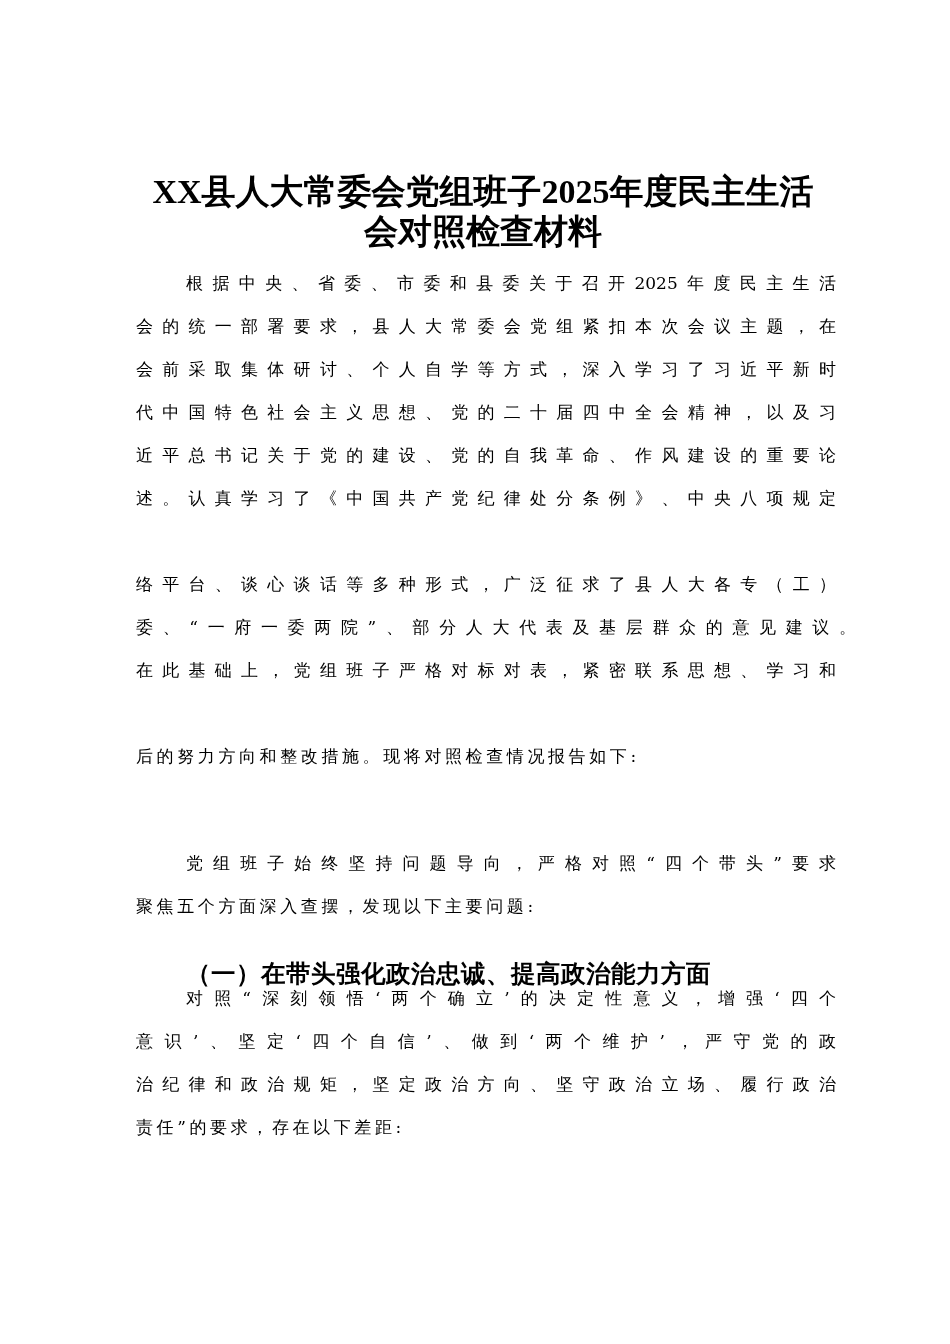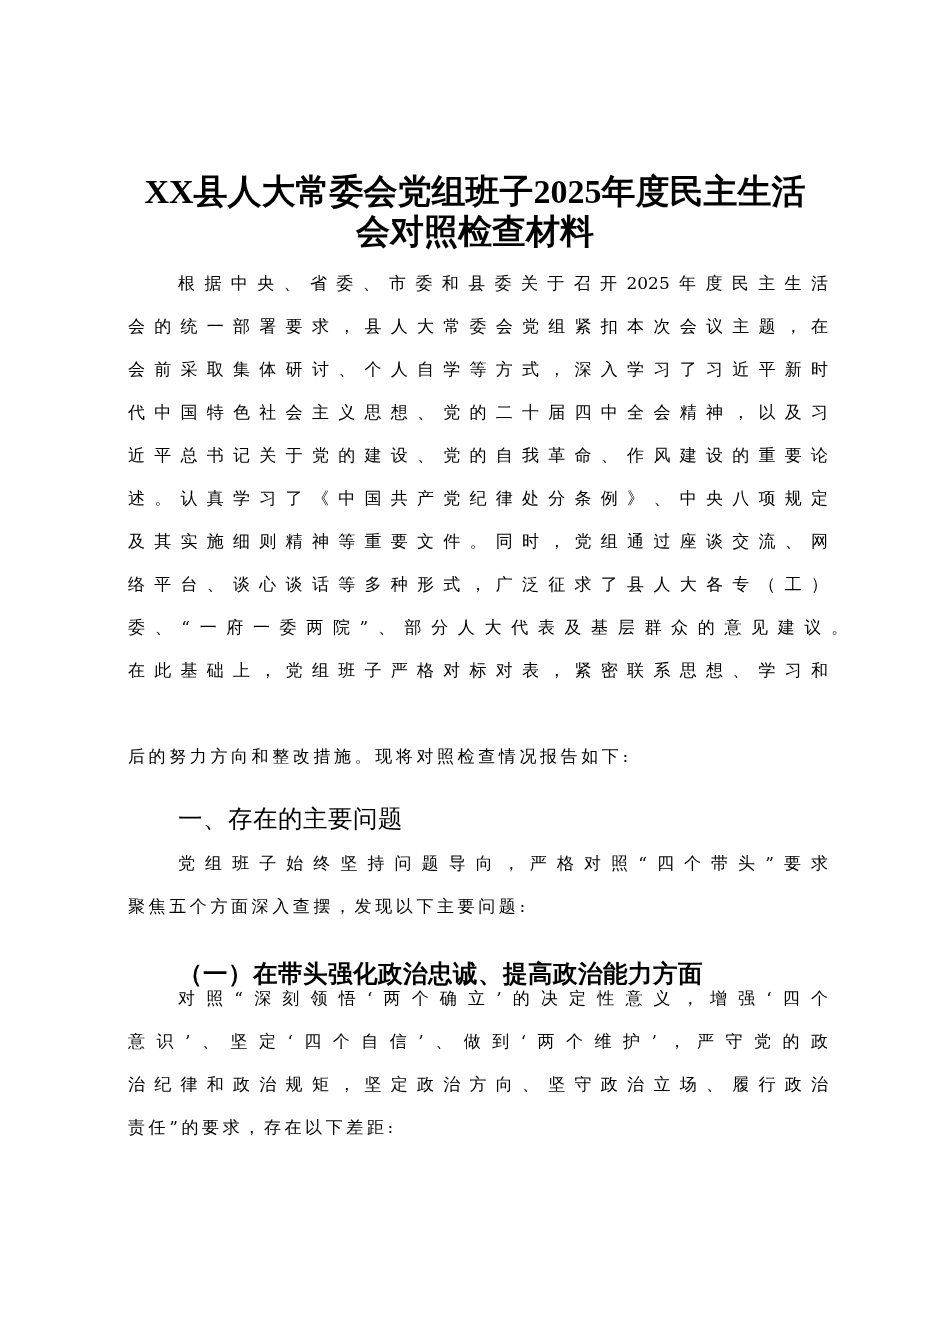--- a/index.html
+++ b/index.html
@@ -10,21 +10,21 @@
     body {
       width: 950px;
       height: 1344px;
       position: relative;
       overflow: hidden;
       color: #000000;
       font-family: "DejaVu Serif", "Liberation Serif", serif;
     }
     .page {
       position: absolute;
-      left: 0;
+      left: 8px;
       top: 0;
       width: 916px;
       height: 1344px;
       background: #ffffff;
     }
     .title {
       position: absolute;
       left: 110px;
       width: 730px;
       text-align: center;
@@ -82,27 +82,25 @@
 
   <div class="title title-line-1">XX县人大常委会党组班子2025年度民主生活</div>
   <div class="title title-line-2">会对照检查材料</div>
 
   <div class="line indent justify" style="top:268px">根据中央、省委、市委和县委关于召开2025年度民主生活</div>
   <div class="line justify" style="top:311px">会的统一部署要求，县人大常委会党组紧扣本次会议主题，在</div>
   <div class="line justify" style="top:354px">会前采取集体研讨、个人自学等方式，深入学习了习近平新时</div>
   <div class="line justify" style="top:397px">代中国特色社会主义思想、党的二十届四中全会精神，以及习</div>
   <div class="line justify" style="top:440px">近平总书记关于党的建设、党的自我革命、作风建设的重要论</div>
   <div class="line justify" style="top:483px">述。认真学习了《中国共产党纪律处分条例》、中央八项规定</div>
-  <div class="line justify" style="top:526px">及其实施细则精神等重要文件。同时，党组通过座谈交流、网</div>
   <div class="line justify" style="top:569px">络平台、谈心谈话等多种形式，广泛征求了县人大各专（工）</div>
   <div class="line justify" style="top:612px; width:720px">委、“一府一委两院”、部分人大代表及基层群众的意见建议。</div>
   <div class="line justify" style="top:655px">在此基础上，党组班子严格对标对表，紧密联系思想、学习和</div>
   <div class="line" style="top:741px">后的努力方向和整改措施。现将对照检查情况报告如下:</div>
 
-  <div class="heading1" style="top:804px">一、存在的主要问题</div>
 
   <div class="line indent justify" style="top:848px">党组班子始终坚持问题导向，严格对照“四个带头”要求</div>
   <div class="line" style="top:891px">聚焦五个方面深入查摆，发现以下主要问题:</div>
 
   <div class="heading2" style="top:939px">（一）在带头强化政治忠诚、提高政治能力方面</div>
 
   <div class="line indent justify" style="top:983px">对照“深刻领悟‘两个确立’的决定性意义，增强‘四个</div>
   <div class="line justify" style="top:1026px">意识’、坚定‘四个自信’、做到‘两个维护’，严守党的政</div>
   <div class="line justify" style="top:1069px">治纪律和政治规矩，坚定政治方向、坚守政治立场、履行政治</div>
   <div class="line" style="top:1112px">责任”的要求，存在以下差距:</div>

